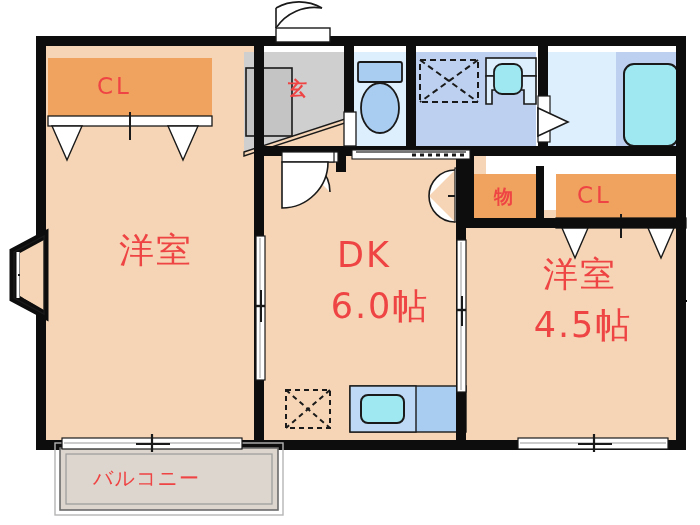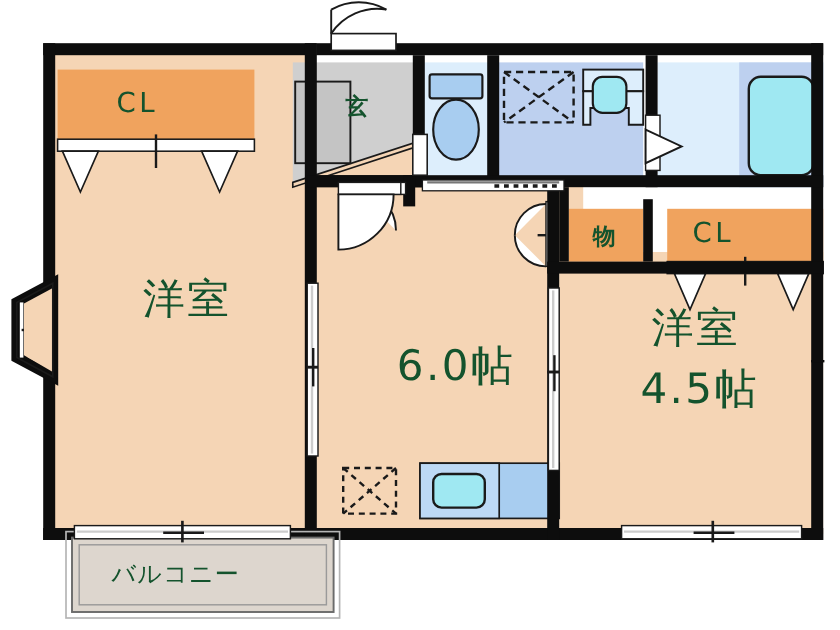--- a/index.html
+++ b/index.html
@@ -1,20 +1,20 @@
 <!DOCTYPE html>
 <html><head>
 <meta charset="utf-8">
 <style>
   html,body{margin:0;padding:0;background:#ffffff;}
   body{width:700px;height:525px;overflow:hidden;
        font-family:"Liberation Sans","DejaVu Sans",sans-serif;}
   #plan{position:relative;width:700px;height:525px;background:#ffffff;}
   #plan svg{position:absolute;left:0;top:0;}
-  .lbl{position:absolute;color:#14532d;white-space:nowrap;
+  .lbl{position:absolute;color:#ef4444;white-space:nowrap;
        font-family:"DejaVu Sans","Liberation Sans",sans-serif;}
   .lbl-room{font-size:35px;letter-spacing:2px;line-height:1.06;text-align:center;}
   .lbl-cl{font-size:23px;font-weight:500;letter-spacing:3px;}
   .lbl-gen{font-size:19px;font-weight:600;}
   .lbl-mono{font-size:19px;font-weight:600;}
   .lbl-balcony{font-size:20px;letter-spacing:1px;font-weight:500;}
 </style>
 </head>
 <body>
 
@@ -237,20 +237,21 @@
 <div class="lbl lbl-cl" style="left:97px; top:73px;">CL</div>
 
 <div class="lbl lbl-cl" style="left:577px; top:182px;">CL</div>
 
 <div class="lbl lbl-mono" style="left:494px; top:184px;">物</div>
 
 <div class="lbl lbl-gen" style="left:288px; top:76px;">玄</div>
 
 <div class="lbl lbl-room" style="left:76px; top:232px; width:160px;">洋室</div>
 
+<div class="lbl lbl-room" style="left:298px; top:237px; width:132px;">DK</div>
 <div class="lbl lbl-room" style="left:300px; top:288px; width:160px;">6.0帖</div>
 
 <div class="lbl lbl-room" style="left:500px; top:256px; width:160px;">洋室</div>
 <div class="lbl lbl-room" style="left:489px; top:307px; width:188px;">4.5帖</div>
 
 <div class="lbl lbl-balcony" style="left:93px; top:465px;">バルコニー</div>
 
 </div>
 
 </body></html>

